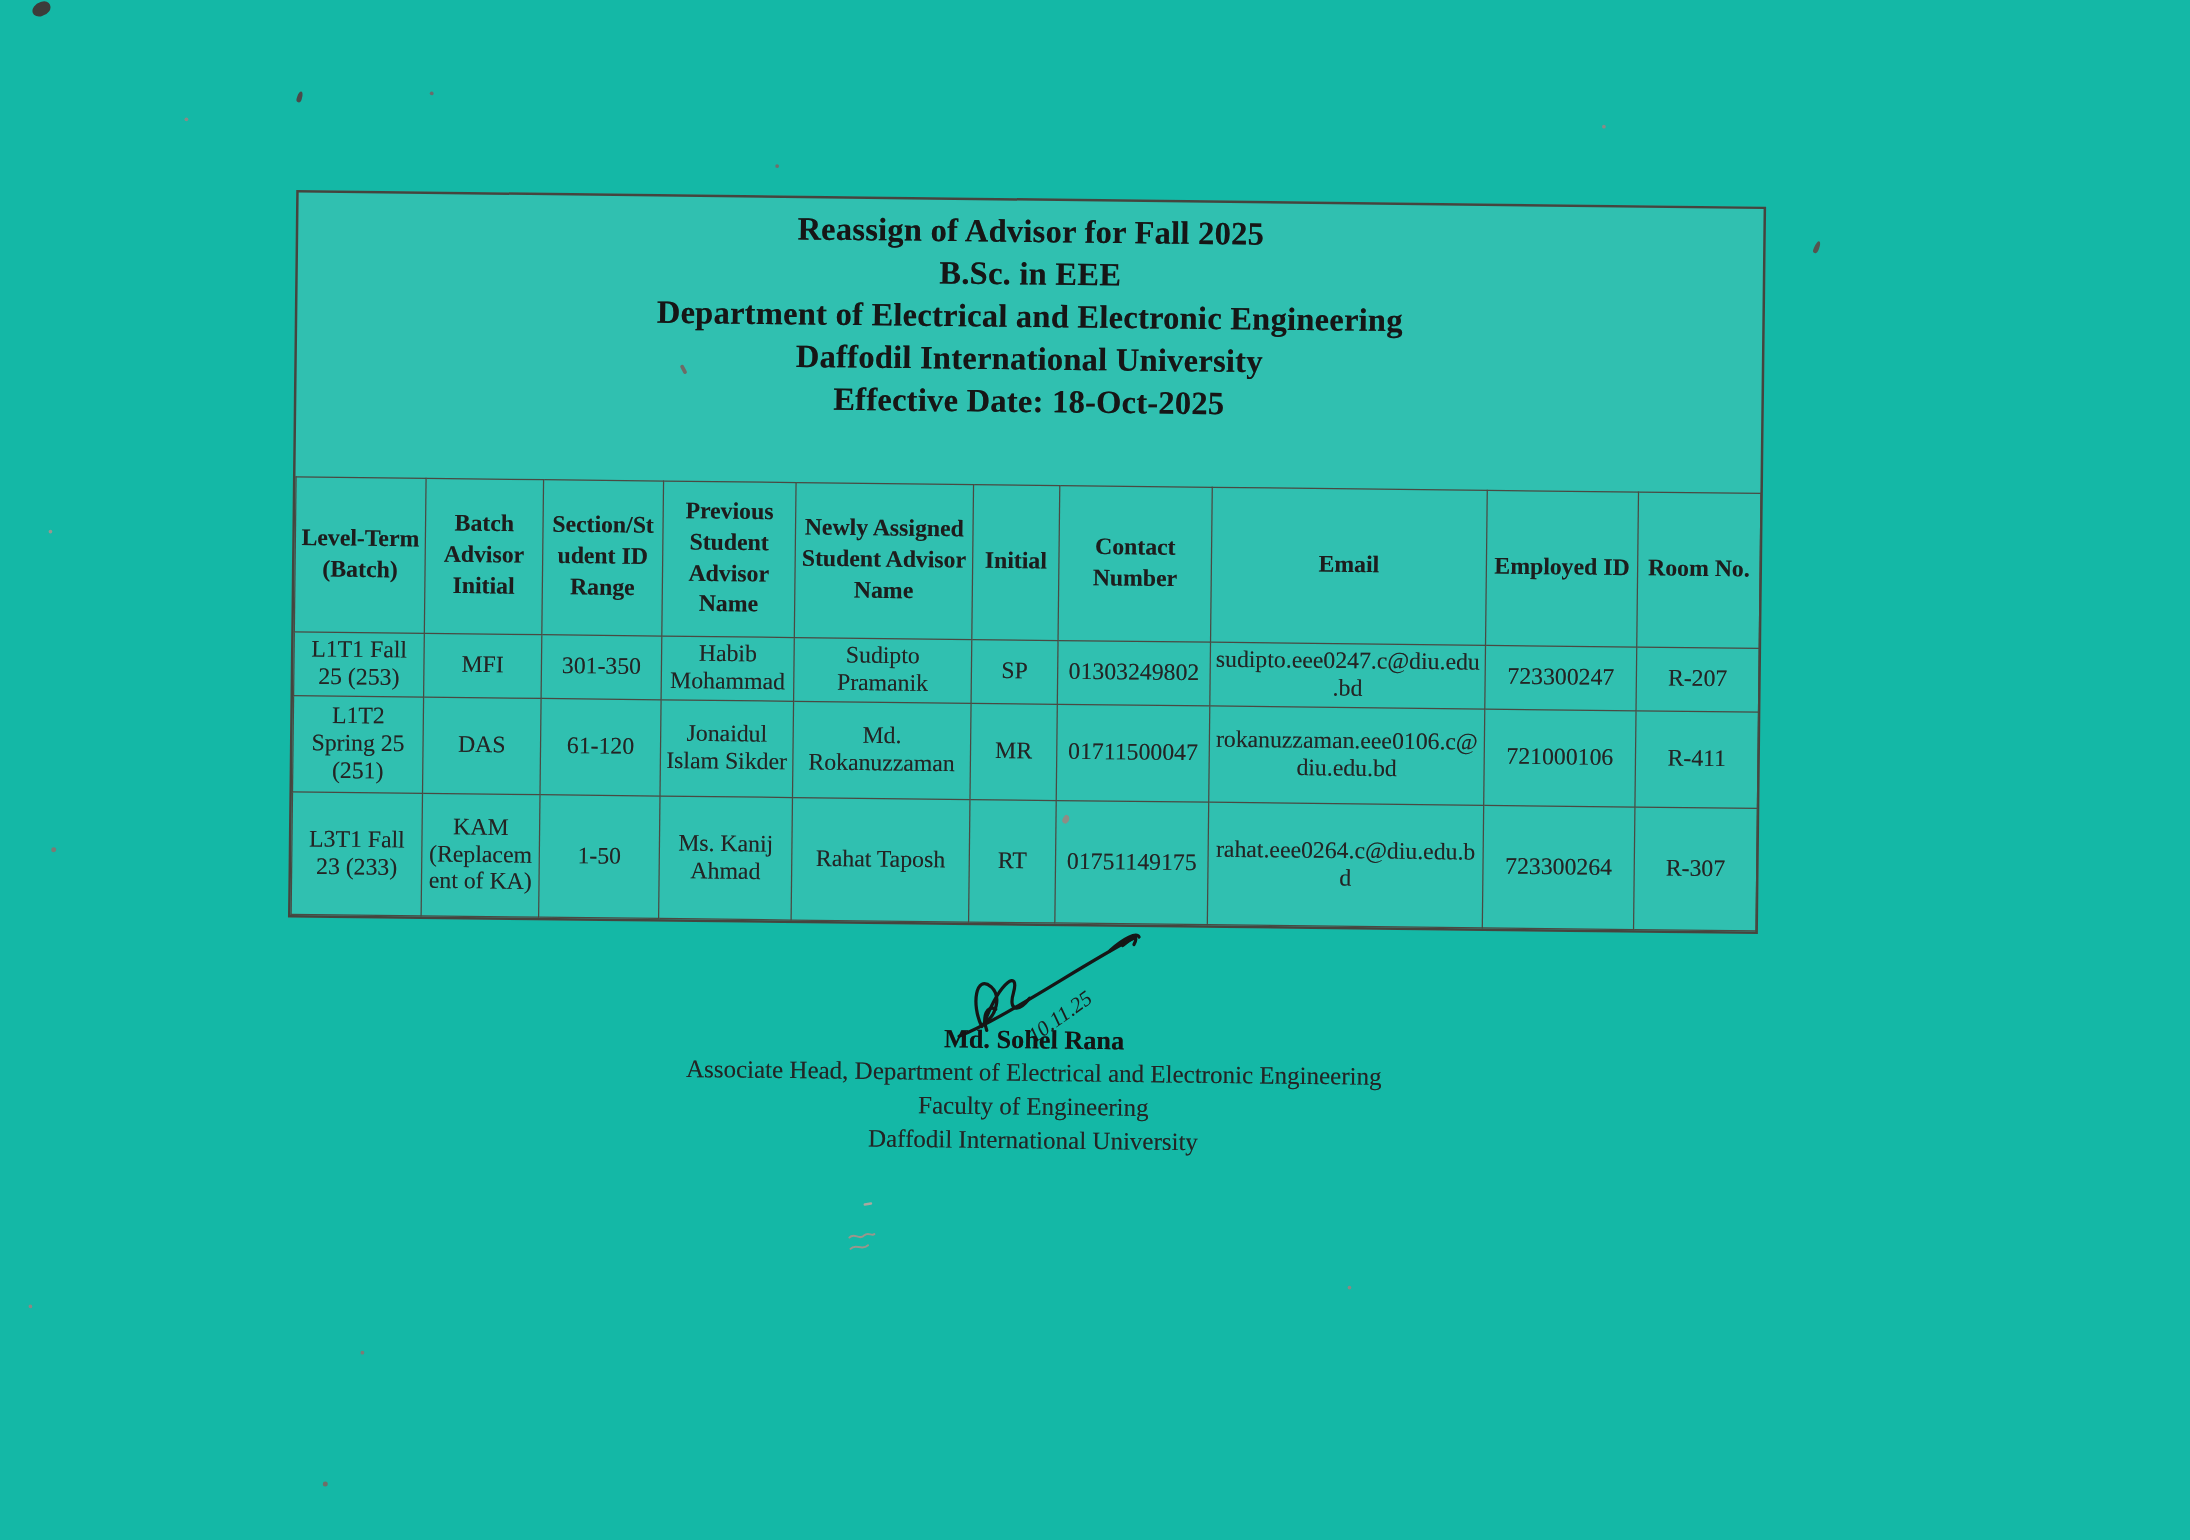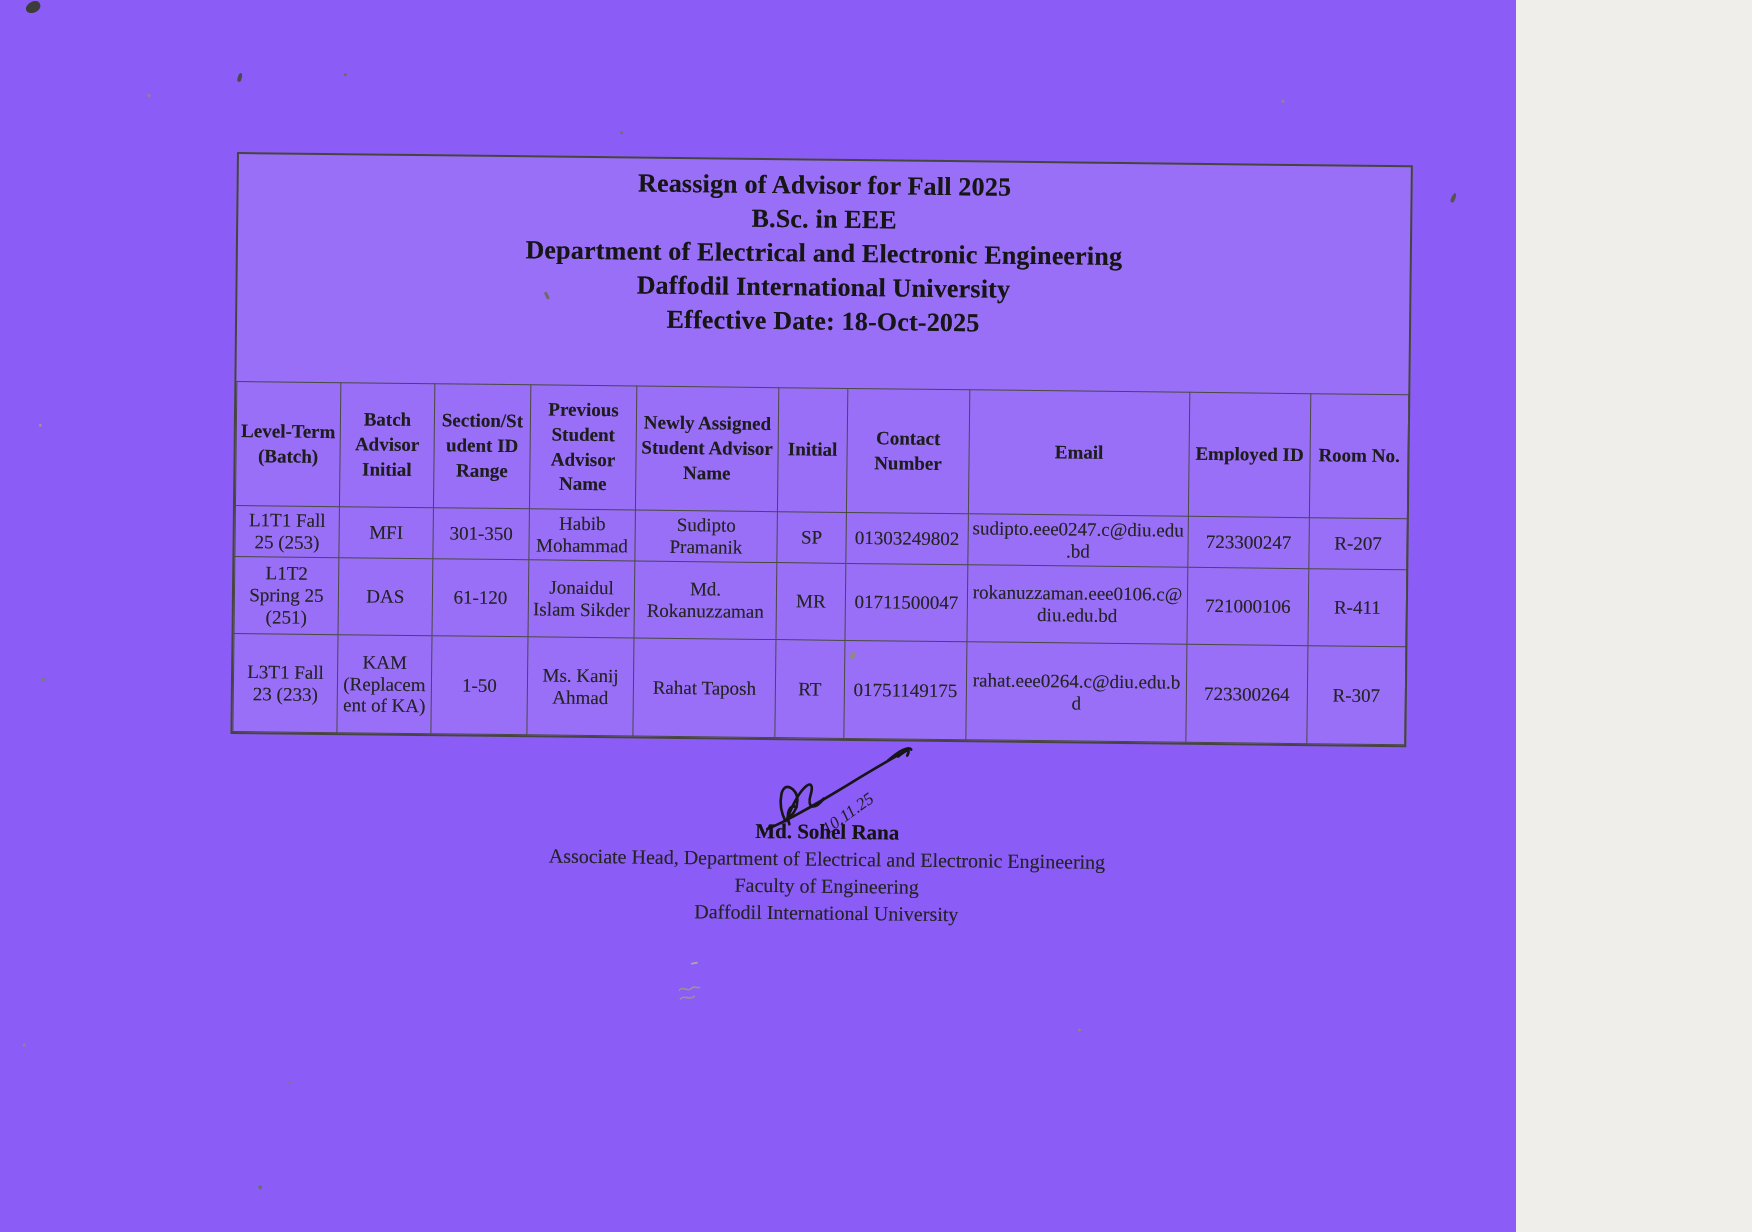--- a/index.html
+++ b/index.html
@@ -2,21 +2,21 @@
 <html><head>
 <meta charset="utf-8">
 <style>
   html,body { margin:0; padding:0; }
   body {
     width:1752px; height:1232px; overflow:hidden;
     background:#efeeea;
     font-family:"Liberation Serif","DejaVu Serif",serif;
     color:#1f1f1f;
   }
-  .page { position:relative; width:1516px; height:1232px; background:#8b5cf6; }
+  .page { position:relative; width:1752px; height:1232px; background:#14b8a6; }
   .tilt { position:absolute; left:0; top:0; width:1752px; height:1232px;
           transform:rotate(0.65deg); transform-origin:240px 150px; }
 
   
   .doc-box {
     position:absolute; left:237px; top:152px; width:1172px;
     border:2px solid #45443e;
     background:rgba(255,255,255,0.12);
   }
   .title-block { height:219px; padding-top:8px; text-align:center; }

